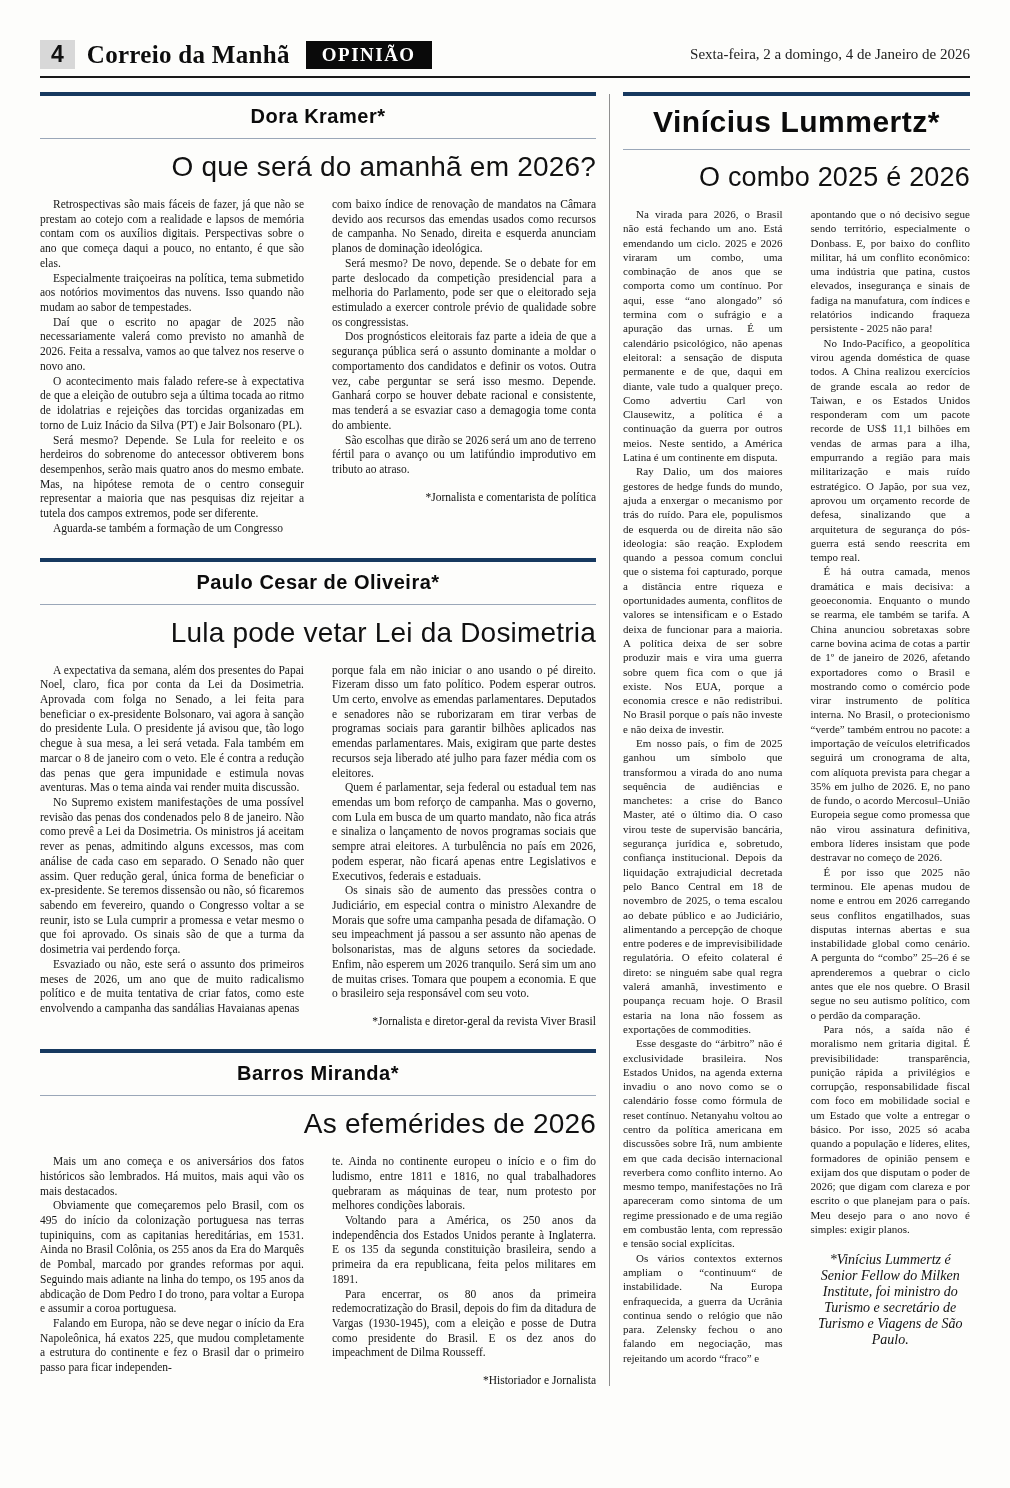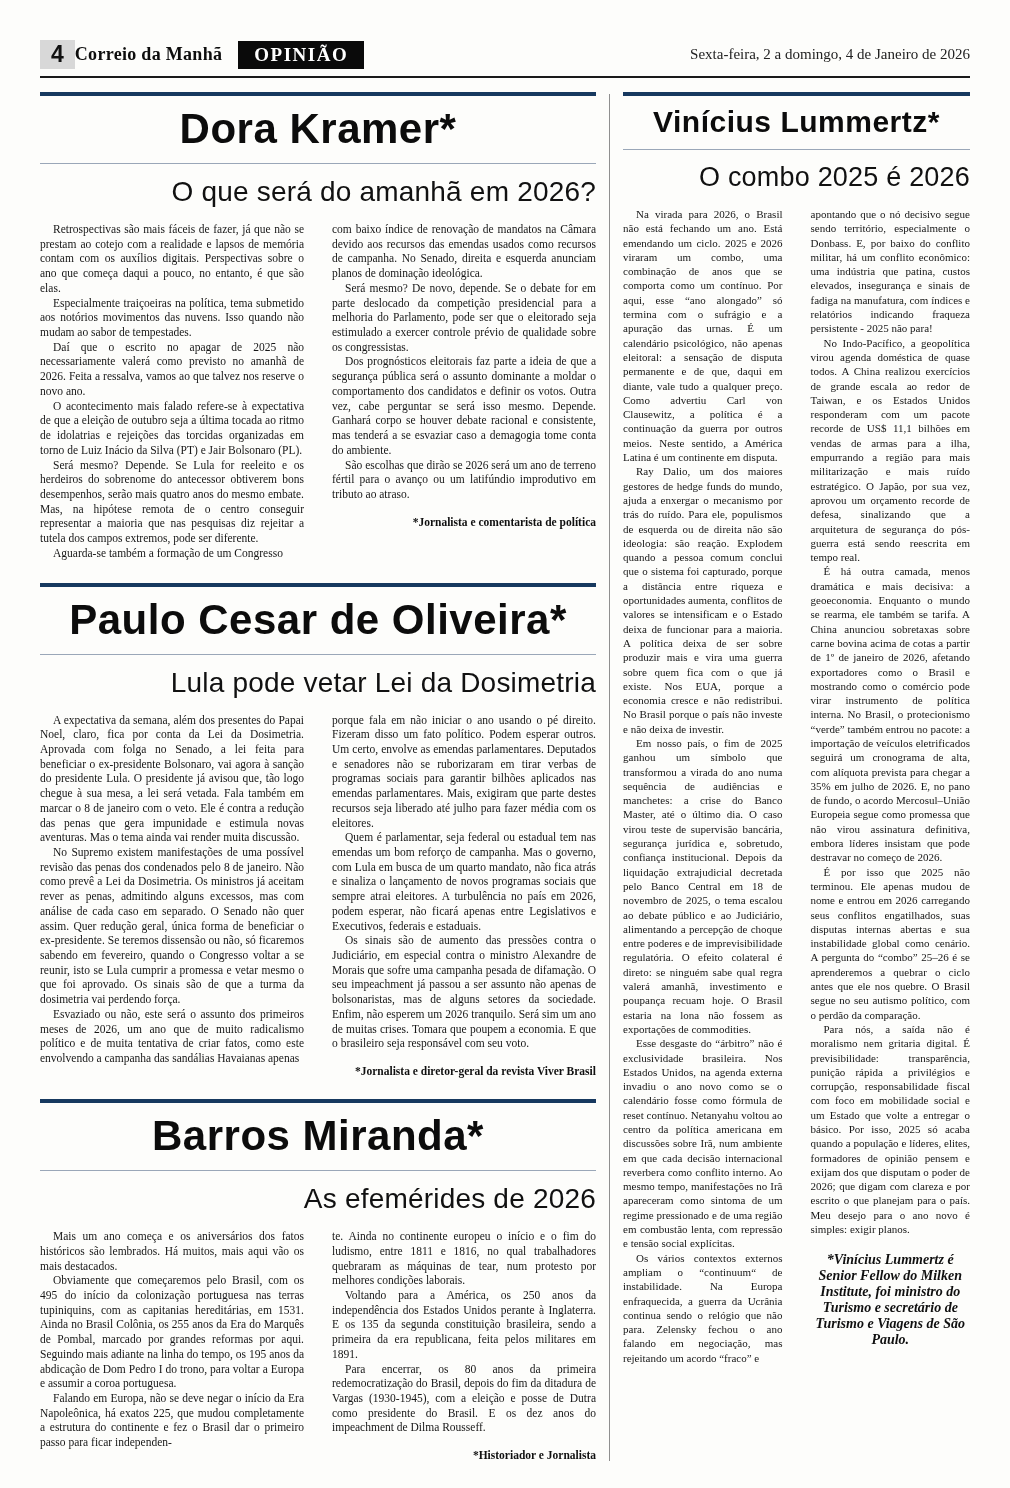--- a/index.html
+++ b/index.html
@@ -11,59 +11,59 @@
   }
   .page { width: 1010px; height: 1488px; padding: 40px 40px 24px 40px; }
 
   
   .page-header { display: flex; align-items: center; border-bottom: 2px solid #1a1a1a; padding-bottom: 7px; }
   .pagenum {
     background: var(--pagenum-bg, #d8d8d8); font-family: "Liberation Sans", sans-serif;
     font-weight: bold; font-size: 23px; padding: 1px 11px; color: #111;
   }
   .masthead {
-    font-family: "Liberation Serif", serif; font-weight: bold; font-size: 18px;
-    letter-spacing: 0.3px; color: #0d0d0d;
+    font-family: "Liberation Serif", serif; font-weight: bold; font-size: 25px;
+    margin-left: 12px; letter-spacing: 0.3px; color: #0d0d0d;
   }
   .section-badge {
     background: var(--badge-bg, #0a0a0a); color: var(--badge-text, #ffffff);
     font-family: Liberation Serif, serif; font-weight: bold; font-size: 19px;
     padding: 3px 16px; margin-left: 16px; letter-spacing: 1.5px;
   }
   .issue-date { margin-left: auto; font-size: 15px; color: #222; }
 
   
   .main { display: flex; margin-top: 14px; align-items: stretch; }
   .group-left { width: 556px; flex: 0 0 556px; }
   .v-divider { width: 1px; background: #8f8f8f; margin: 2px 13px 0 13px; }
   .group-right { flex: 1; min-width: 0; }
 
   
   .article + .article { margin-top: 22px; }
   .rule-top { border-top: 4px solid var(--rule-accent, #17395f); }
   .author {
     margin: 0; text-align: center; font-family: "Liberation Sans", sans-serif;
-    font-weight: bold; font-size: 42px; letter-spacing: 0.5px; padding: 9px 0 10px 0; color: #0c0c0c;
+    font-weight: bold; font-size: 20px; letter-spacing: 0.5px; padding: 9px 0 10px 0; color: #0c0c0c;
   }
   .rule-thin { border-top: 1px solid var(--rule-thin, #9aa7b8); }
   .headline {
     margin: 0; text-align: right; font-family: "Liberation Sans", sans-serif;
     font-weight: normal; font-size: 28px; letter-spacing: 0.2px; padding: 12px 0 10px 0; color: #111;
   }
   .group-right .author { font-size: 30px; }
   .group-right .headline { font-size: 27px; }
 
   .body-cols { display: flex; gap: 28px; margin-top: 4px; }
   .body-col { flex: 1; min-width: 0; }
   .col-text { text-align: justify; font-size: 11.5px; line-height: 1.28; color: #161616; }
   .col-text p { margin: 0; text-indent: 13px; }
   .cont .col-text p:first-child { text-indent: 0; }
   .group-right .col-text { font-size: 11px; line-height: 1.3; }
 
-  .signature { font-weight: bold; text-align: right; font-size: 11.5px; margin-top: 14px; color: #101010; }
+  .signature { font-weight: normal; text-align: right; font-size: 11.5px; margin-top: 14px; color: #101010; }
   .signature.italic { font-style: italic; text-align: center; font-size: 14px; margin-top: 16px; }
 </style>
 </head>
 <body>
 
 <div class="page">
 
   <header class="page-header">
     <div class="pagenum">4</div>
     <div class="masthead">Correio da Manhã</div>

